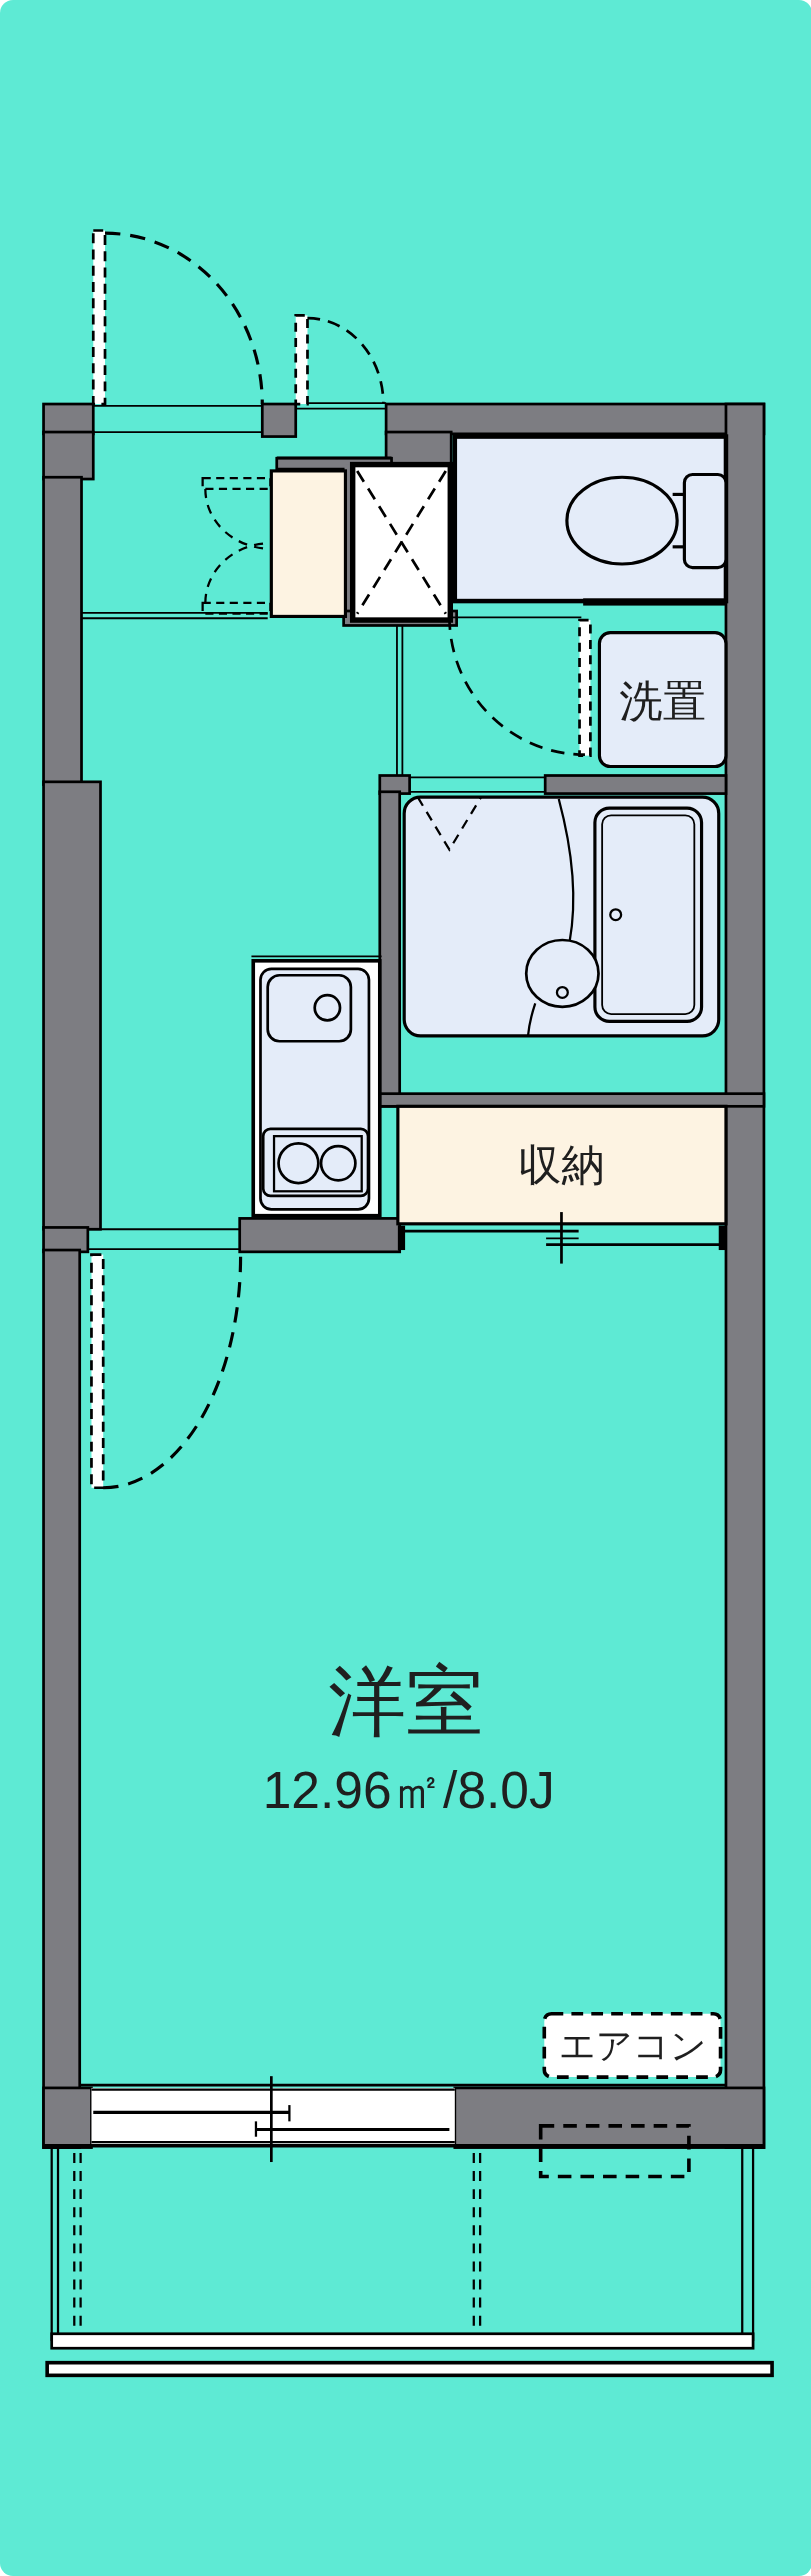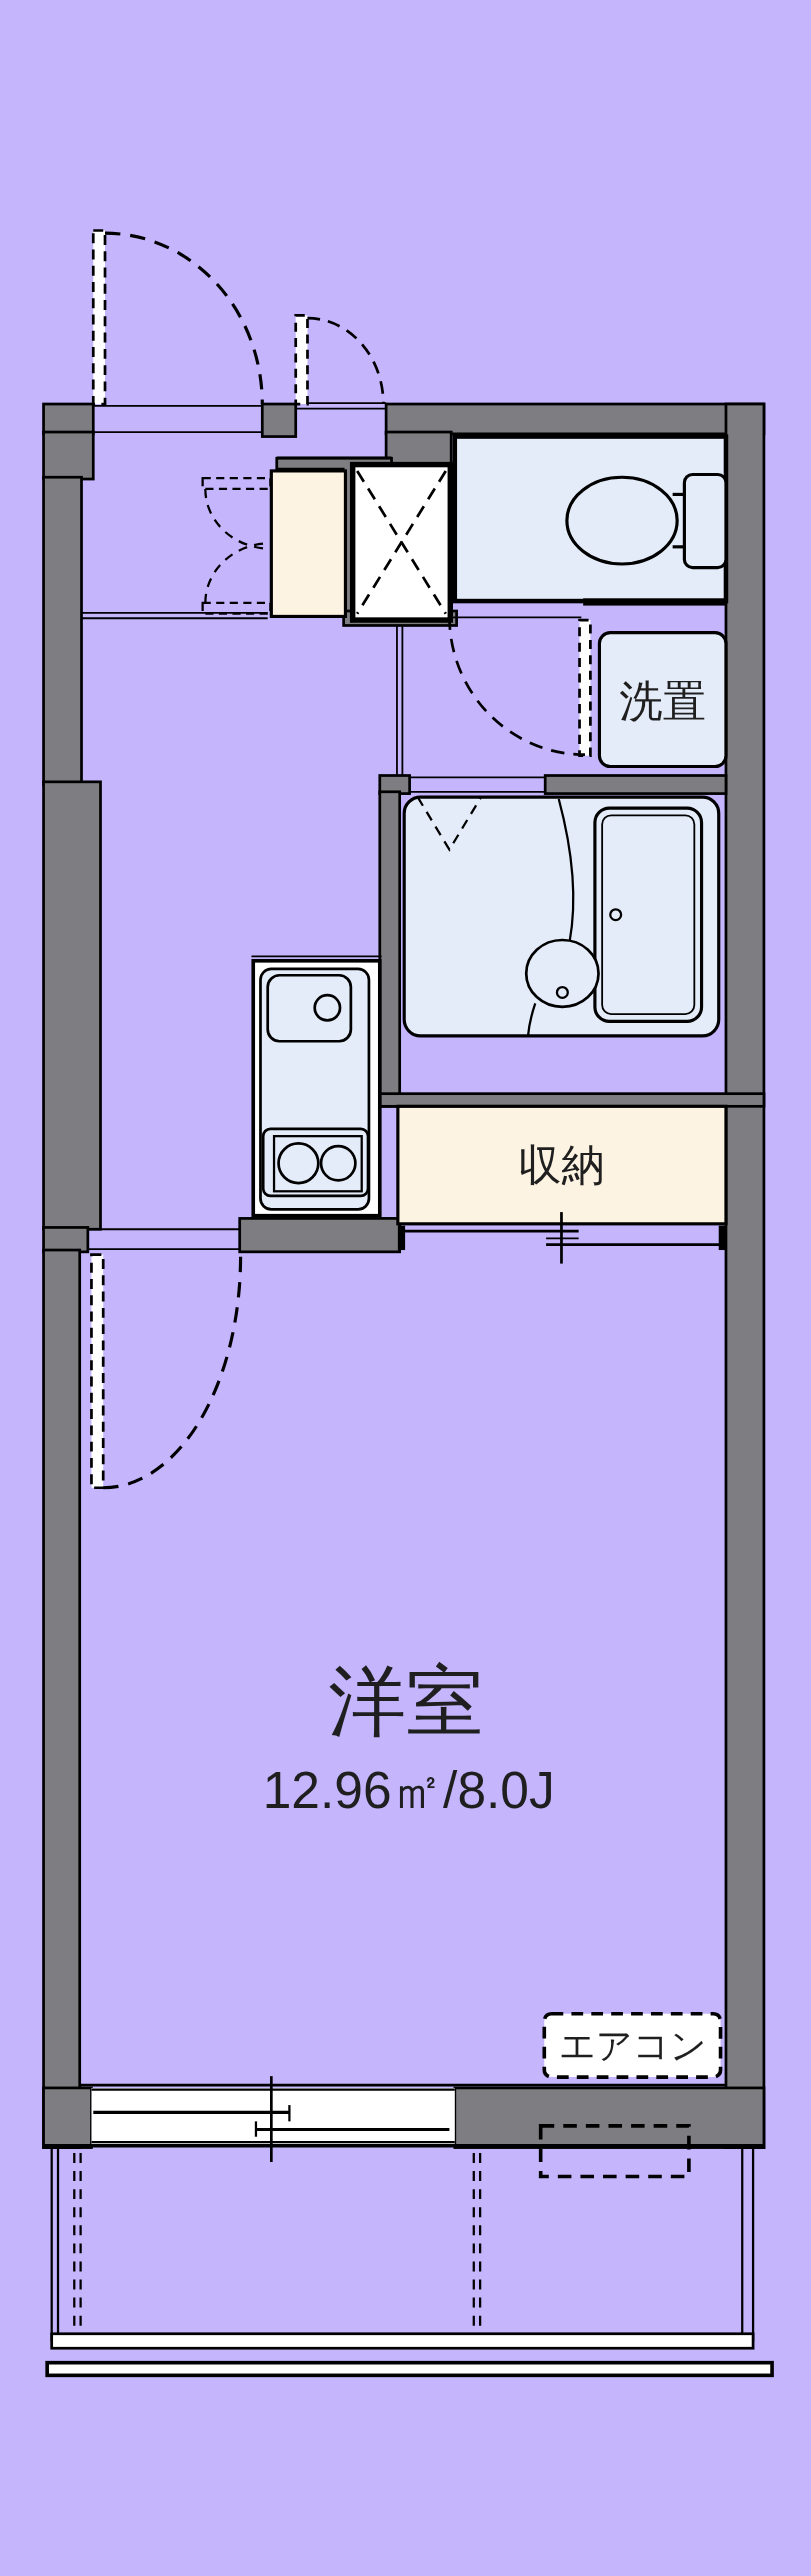--- a/index.html
+++ b/index.html
@@ -1,20 +1,21 @@
 <!DOCTYPE html>
 <html style="font-size:14.5px"><head>
 <meta charset="utf-8">
 <style>
   html,body{margin:0;padding:0;background:#ffffff;}
   .canvas{
     position:relative;
     width:812px;height:2576px;
-    background:#c4b5fd;
+    background:#5eead4;
     font-family:"Liberation Sans","DejaVu Sans",sans-serif;
+    border-radius:13px;
   }
   .canvas svg{position:absolute;left:0;top:0;}
   text{
     font-family:"Liberation Sans","DejaVu Sans",sans-serif;
     fill:#1f1f1f;
   }
 </style>
 </head>
 <body>
 

